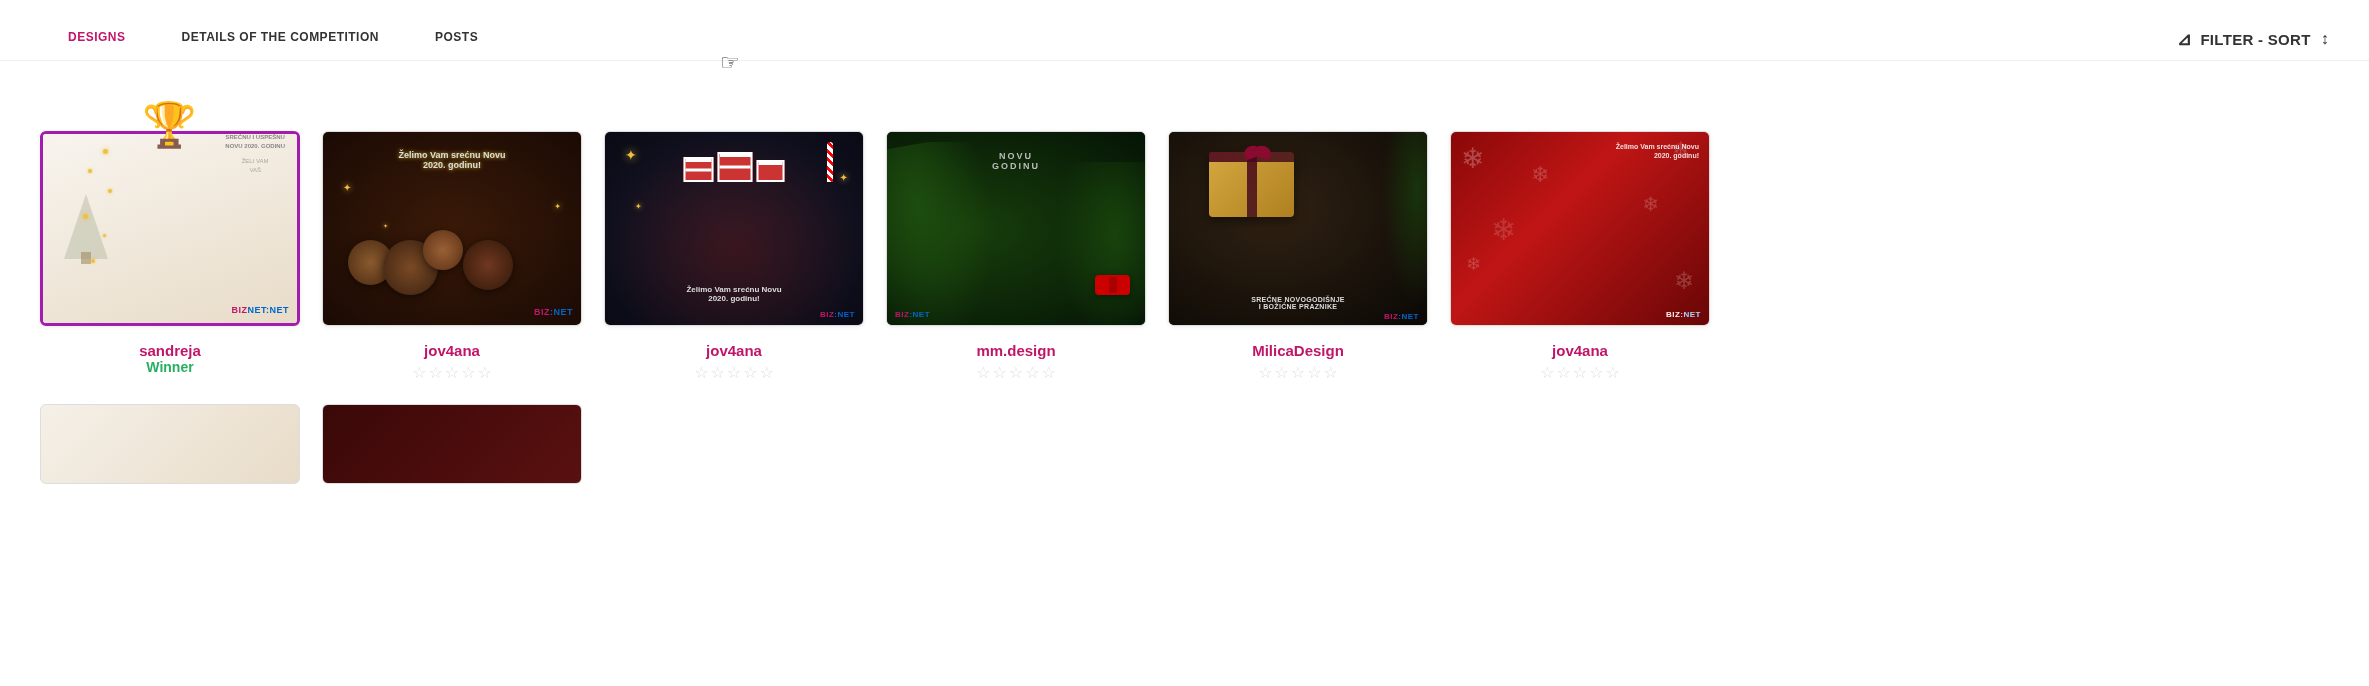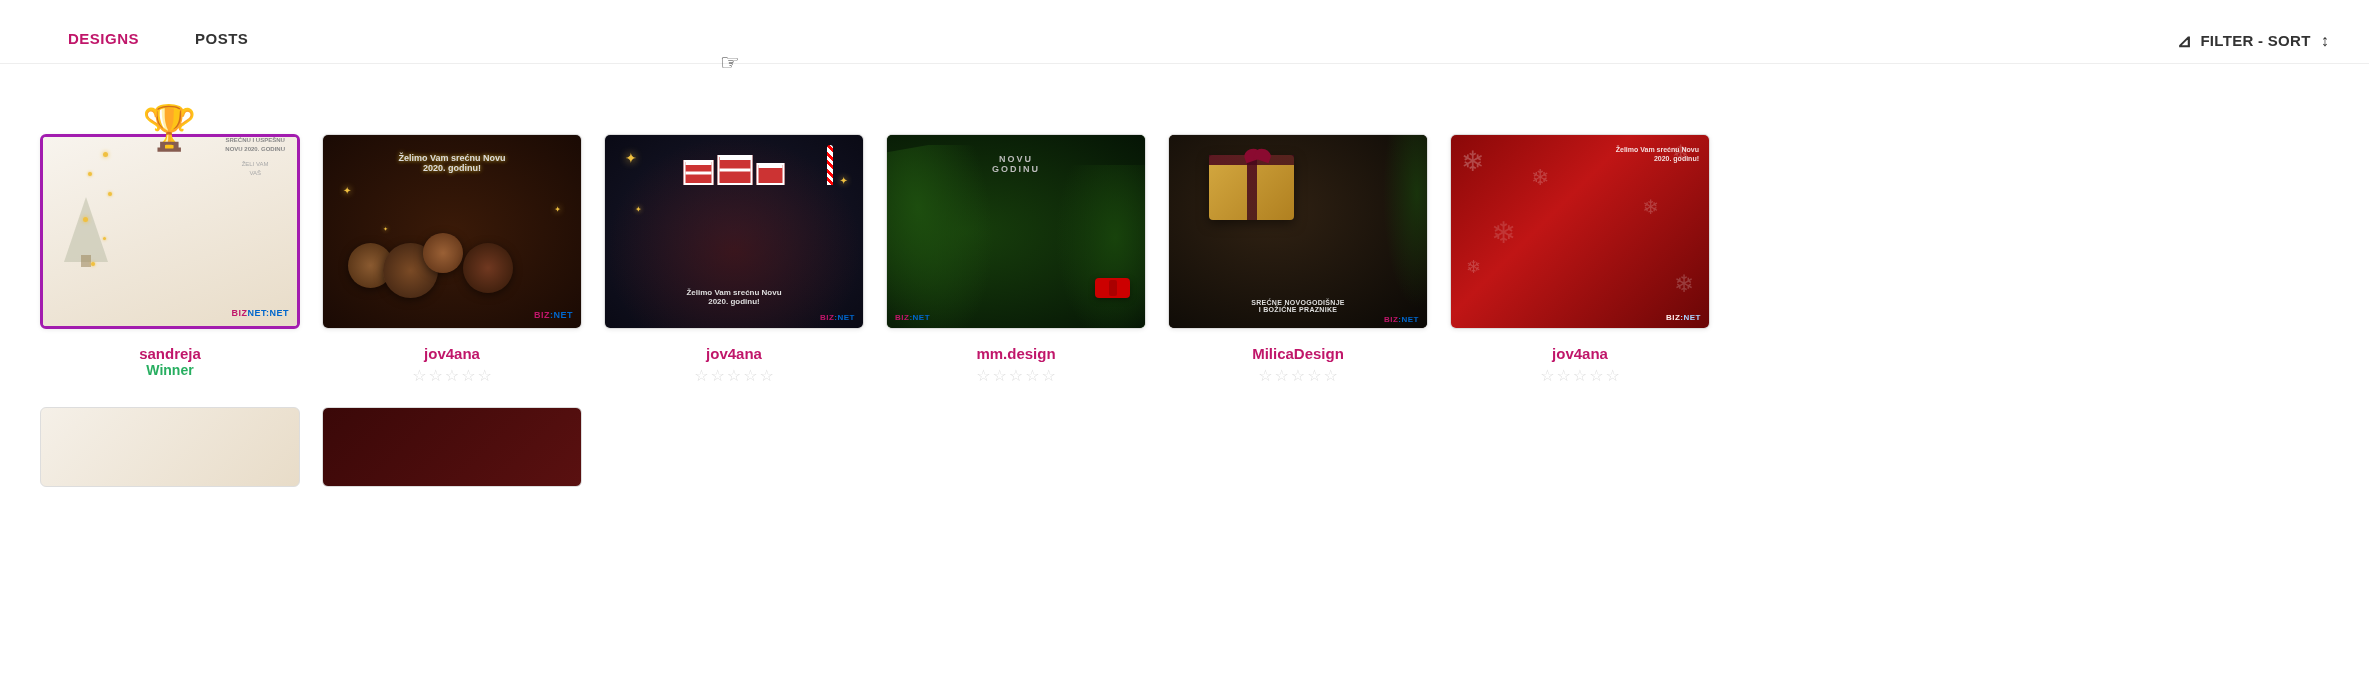--- a/index.html
+++ b/index.html
@@ -18,21 +18,21 @@
     }
 
     .nav-tabs {
       display: flex;
       gap: 0;
       align-items: flex-end;
     }
 
     .nav-tab {
       padding: 12px 28px 16px 28px;
-      font-size: 15px;
+      font-size: 12px;
       font-weight: 700;
       letter-spacing: 0.5px;
       cursor: pointer;
       color: #333;
       text-transform: uppercase;
       border: none;
       background: none;
       position: relative;
     }
 
@@ -275,20 +275,21 @@
       text-align: right;
       line-height: 1.3;
     }
   </style>
 </head>
 <body>
 
 <div class="nav-bar">
   <div class="nav-tabs">
     <button class="nav-tab active-pink">DESIGNS</button>
+    <button class="nav-tab">DETAILS OF THE COMPETITION</button>
     <button class="nav-tab">POSTS</button>
   </div>
 
   <div class="filter-sort">
     <span style="font-size:18px;">⊿</span>
     <span>FILTER - SORT</span>
     <span style="font-size:16px; margin-left:2px;">↕</span>
   </div>
 </div>
 

